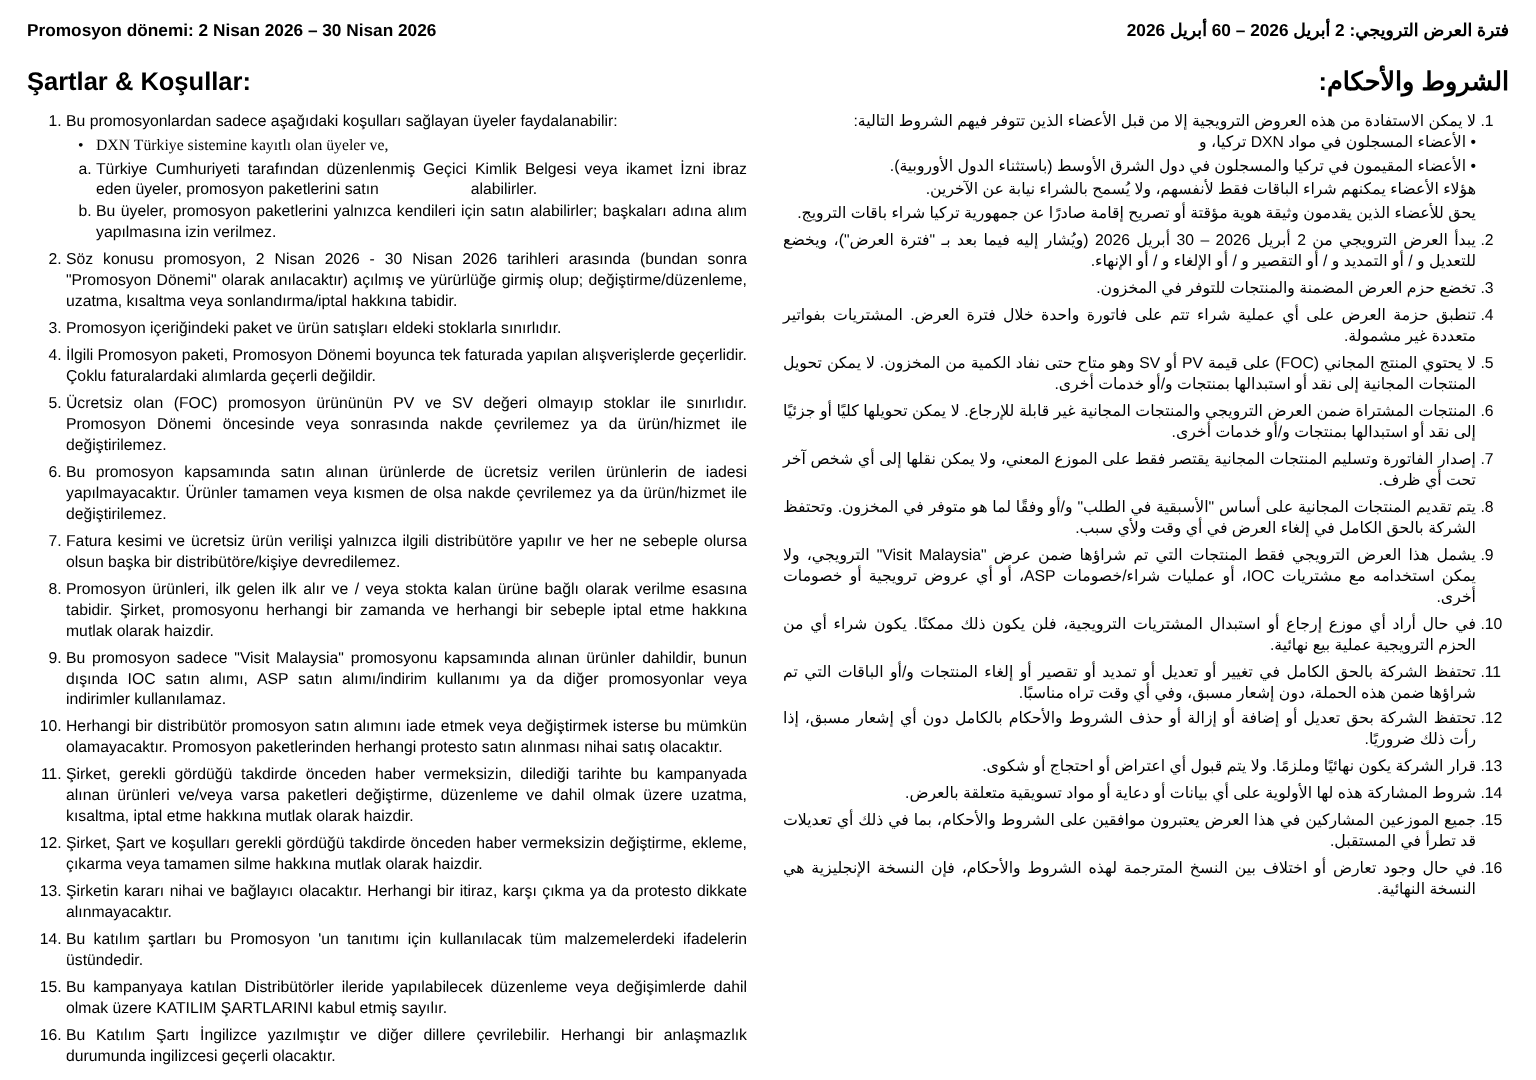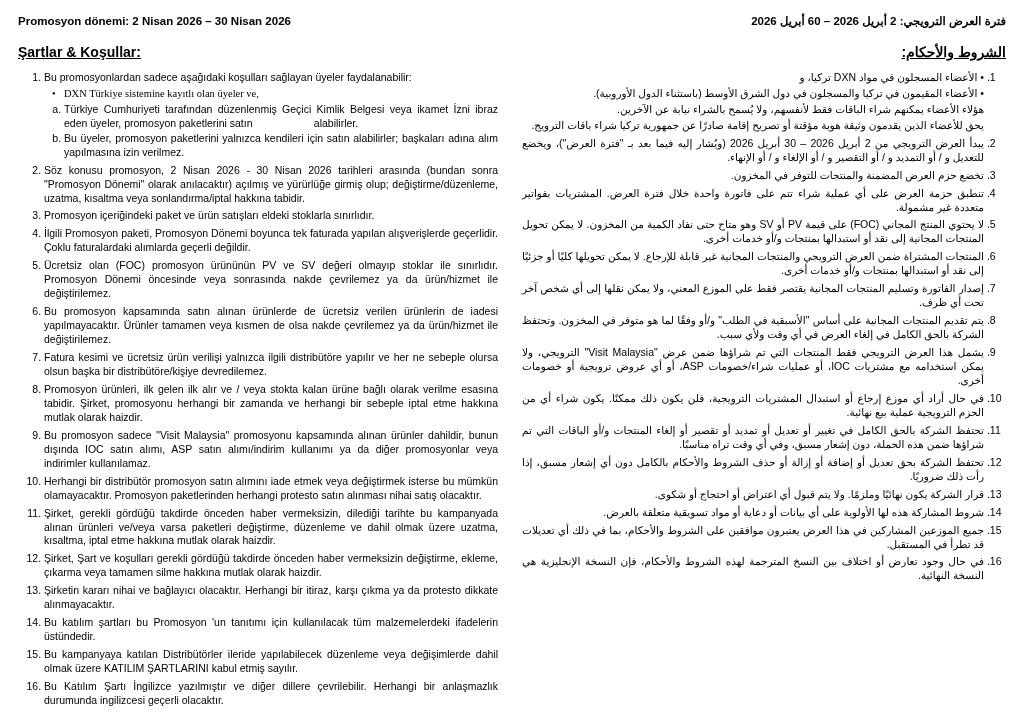--- a/index.html
+++ b/index.html
@@ -39,25 +39,24 @@
     text-align: right;
     direction: rtl;
   }
   .doc-title {
     font-size: 11.5px;
     font-weight: bold;
     margin: 0 0 16px 0;
     line-height: 1.25;
   }
   .section-title {
-    font-size: 14px;
+    font-size: 17px;
     font-weight: bold;
     margin: 0 0 9px 0;
     line-height: 1.25;
-    text-decoration: underline;
   }
   ol.main-list {
     margin: 0;
     padding-left: 26px;
     font-size: 10.5px;
     line-height: 1.33;
   }
   .col-ar ol.main-list {
     padding-left: 0;
     padding-right: 22px;
@@ -131,20 +130,21 @@
       <li><span>Bu kampanyaya katılan Distribütörler ileride yapılabilecek düzenleme veya değişimlerde dahil olmak üzere KATILIM ŞARTLARINI kabul etmiş sayılır.</span></li>
       <li><span>Bu Katılım Şartı İngilizce yazılmıştır ve diğer dillere çevrilebilir. Herhangi bir anlaşmazlık durumunda ingilizcesi geçerli olacaktır.</span></li>
     </ol>
   </div>
 
   <div class="col col-ar">
     <div class="doc-title">فترة العرض الترويجي:  2 أبريل 2026 – 60 أبريل 2026</div>
     <div class="section-title">الشروط والأحكام:</div>
     <ol class="main-list">
       <li>
+        <span>لا يمكن الاستفادة من هذه العروض الترويجية إلا من قبل الأعضاء الذين تتوفر فيهم الشروط التالية:</span>
         <div class="ar-bullets">
           <p>• الأعضاء المسجلون في مواد DXN تركيا، و</p>
           <p>• الأعضاء المقيمون في تركيا والمسجلون في دول الشرق الأوسط (باستثناء الدول الأوروبية).</p>
           <p>هؤلاء الأعضاء يمكنهم شراء الباقات فقط لأنفسهم، ولا يُسمح بالشراء نيابة عن الآخرين.</p>
           <p>يحق للأعضاء الذين يقدمون وثيقة هوية مؤقتة أو تصريح إقامة صادرًا عن جمهورية تركيا شراء باقات الترويج.</p>
         </div>
       </li>
       <li><span>يبدأ العرض الترويجي من 2 أبريل 2026 – 30 أبريل 2026 (ويُشار إليه فيما بعد بـ "فترة العرض")، ويخضع للتعديل و / أو التمديد و / أو التقصير و / أو الإلغاء و / أو الإنهاء.</span></li>
       <li><span>تخضع حزم العرض المضمنة والمنتجات للتوفر في المخزون.</span></li>
       <li><span>تنطبق حزمة العرض على أي عملية شراء تتم على فاتورة واحدة خلال فترة العرض. المشتريات بفواتير متعددة غير مشمولة.</span></li>

